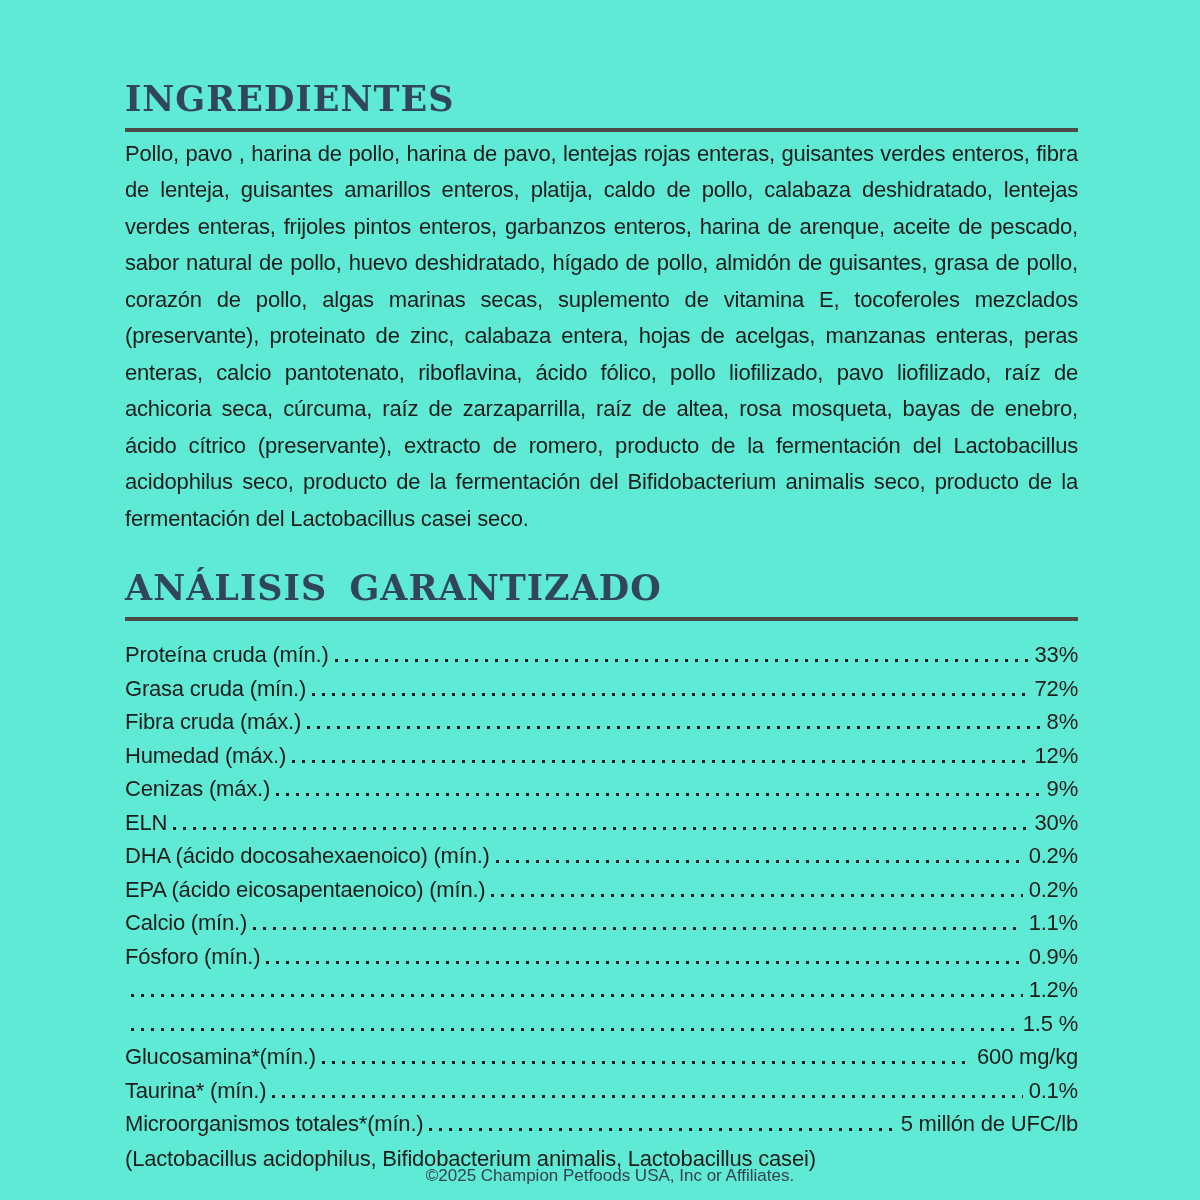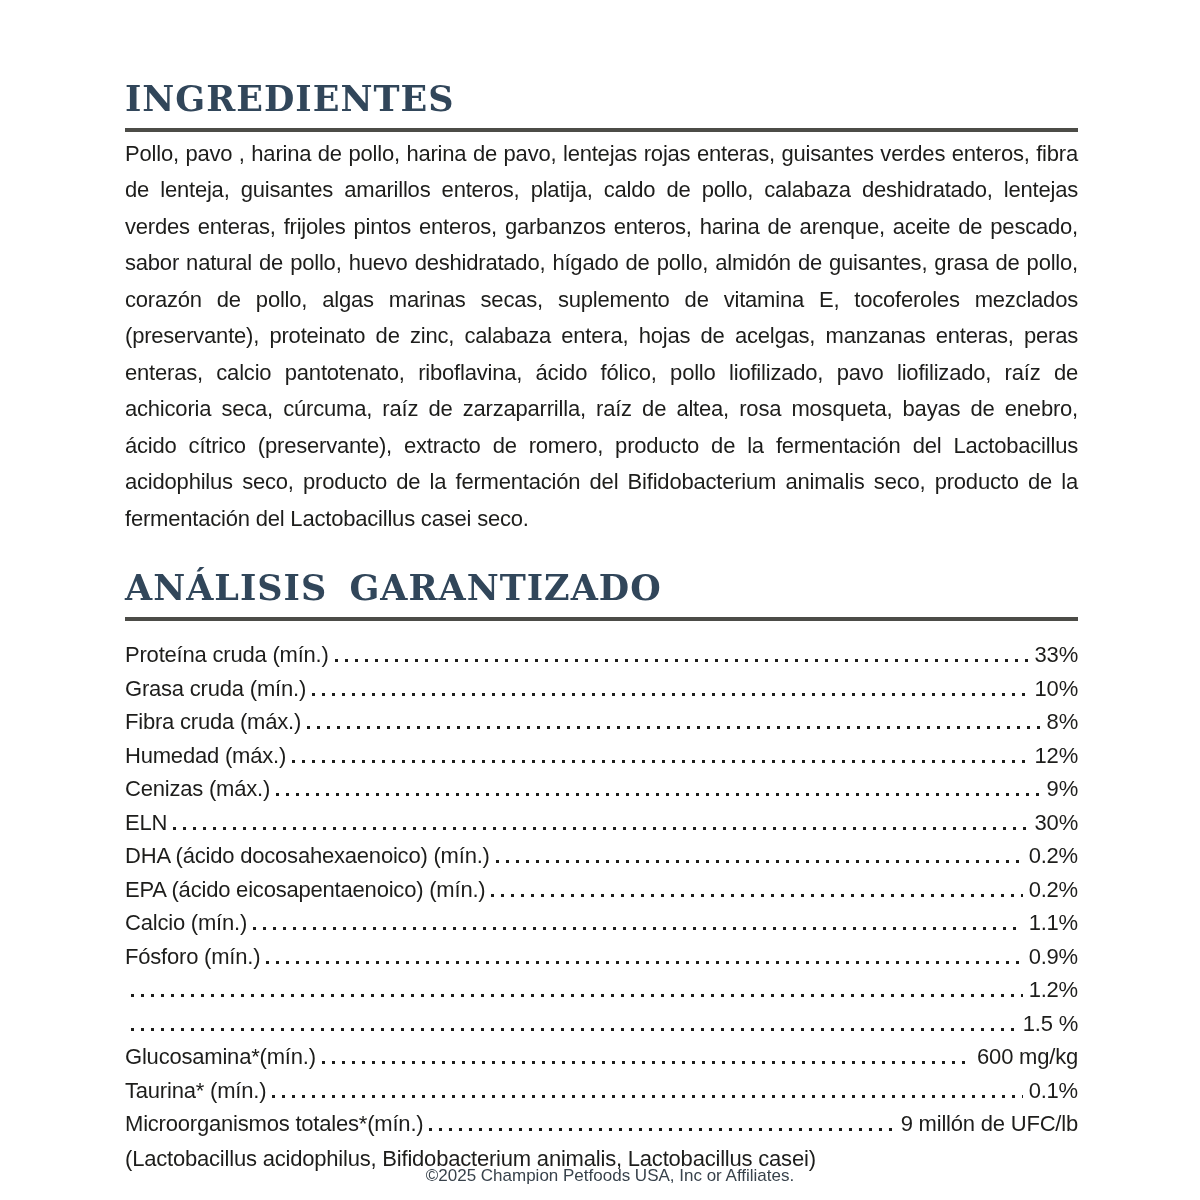--- a/index.html
+++ b/index.html
@@ -5,21 +5,21 @@
   html,body{margin:0;padding:0;}
   body{
     width:1200px;height:1200px;
     background:#f1eed8;
     font-family:"Liberation Sans",sans-serif;
     color:#1d1d1b;
     -webkit-font-smoothing:antialiased;
     position:relative;
     overflow:hidden;
   }
-  .page{position:absolute;inset:0;background:#ffffff;}
+  .page{position:absolute;inset:0;background:#5eead4;}
   .content{
     position:absolute;
     left:125px;top:80px;
     width:953px;
   }
   .section-title{
     font-family:"DejaVu Serif","Liberation Serif",serif;
     font-weight:700;
     font-size:35px;
     line-height:1.1;
@@ -98,21 +98,21 @@
 
           <div class="analysis-row">
             <span class="row-label">Proteína cruda (mín.)</span>
             <span class="dot-leader"></span>
             <span class="row-value">33%</span>
           </div>
 
           <div class="analysis-row">
             <span class="row-label">Grasa cruda (mín.)</span>
             <span class="dot-leader"></span>
-            <span class="row-value">10%</span>
+            <span class="row-value">72%</span>
           </div>
 
           <div class="analysis-row">
             <span class="row-label">Fibra cruda (máx.)</span>
             <span class="dot-leader"></span>
             <span class="row-value">8%</span>
           </div>
 
           <div class="analysis-row">
             <span class="row-label">Humedad (máx.)</span>
@@ -175,21 +175,21 @@
 
           <div class="analysis-row">
             <span class="row-label">Taurina* (mín.)</span>
             <span class="dot-leader"></span>
             <span class="row-value">0.1%</span>
           </div>
 
           <div class="analysis-row">
             <span class="row-label">Microorganismos totales*(mín.)</span>
             <span class="dot-leader"></span>
-            <span class="row-value">9 millón de UFC/lb</span>
+            <span class="row-value">5 millón de UFC/lb</span>
           </div>
         </div>
 
       <div class="organisms-note">(Lactobacillus acidophilus, Bifidobacterium animalis, Lactobacillus casei)</div>
 
     </section>
 
   </div>
 
   <div class="copyright">©2025 Champion Petfoods USA, Inc or Affiliates.</div>

